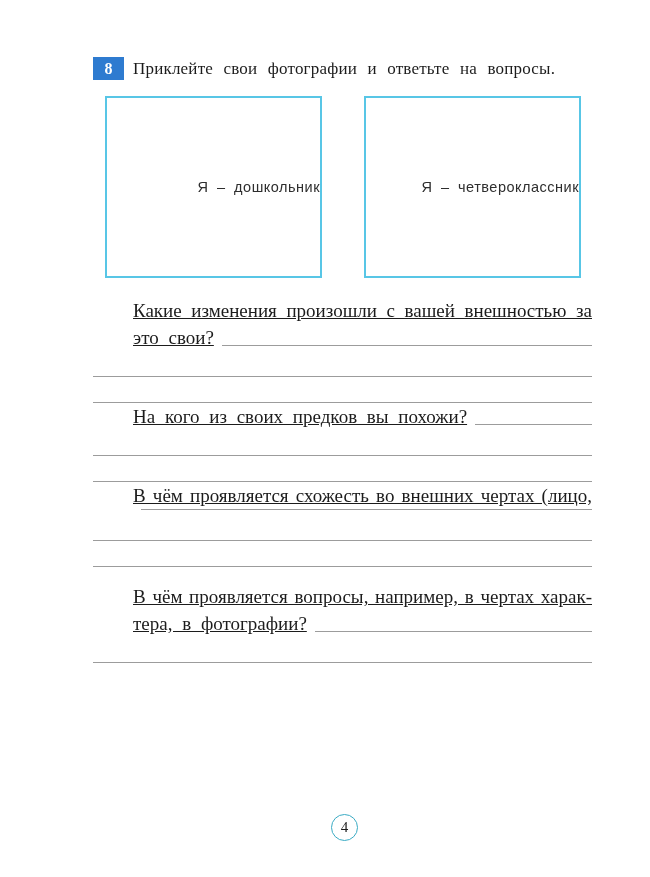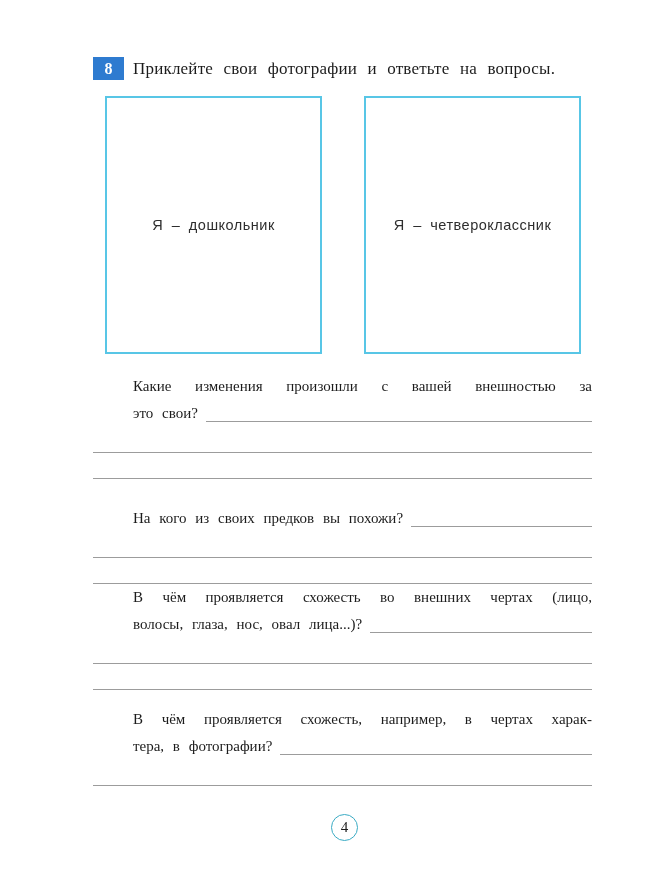--- a/index.html
+++ b/index.html
@@ -27,35 +27,35 @@
     display:flex; align-items:center; justify-content:center;
   }
   .instruction {
     margin-left:9px;
     font-size:17px; line-height:23px;
     word-spacing:6px; letter-spacing:0.2px;text-align:right;
   }
   
   .photos { display:flex; margin-top:16px; margin-left:12px; gap:42px; }
   .photo-box {
-    width:217px; height:258px;
+    width:217px; height:182px;
     border:2px solid var(--box-border, #58c6e6);
     background:#ffffff;
-    display:flex; align-items:center; justify-content:center;
+    display:flex; align-items:center; justify-content:flex-end;
   }
   .photo-label {
     font-family:"Liberation Sans", sans-serif;
     font-size:14.5px; color:#2e2e2e;
     letter-spacing:0.5px; word-spacing:4px;
     white-space:nowrap;
   }
   
-  .question { margin-left:40px; font-size:15px; }
+  .question { margin-left:40px; font-size:19px;text-decoration:underline; }
   .q1 { margin-top:19px; }
-  .q2 { margin-top:26px; }
+  .q2 { }
   .q3 { }
   .q4 { margin-top:16px; }
   .q-line {
     line-height:27px;
     text-align:justify; text-align-last:justify;
   }
   .q-last { display:flex; line-height:27px; }
   .q-last .q-text { white-space:nowrap; word-spacing:5px; }
   .fill-line {
     flex:1 1 auto;
@@ -112,29 +112,28 @@
       <span class="q-text">На кого из своих предков вы похожи?</span>
       <span class="fill-line"></span>
     </div>
     <div class="blank-line"></div>
     <div class="blank-line"></div>
   </div>
 
   <div class="question q3">
     <div class="q-line">В чём проявляется схожесть во внешних чертах (лицо,</div>
     <div class="q-last">
-      <span class="q-text">волосы, глаза, нос, овал лица...)?</span>
       <span class="fill-line"></span>
     </div>
     <div class="blank-line"></div>
     <div class="blank-line"></div>
   </div>
 
   <div class="question q4">
-    <div class="q-line">В чём проявляется схожесть, например, в чертах харак-</div>
+    <div class="q-line">В чём проявляется вопросы, например, в чертах харак-</div>
     <div class="q-last">
       <span class="q-text">тера, в фотографии?</span>
       <span class="fill-line"></span>
     </div>
     <div class="blank-line"></div>
   </div>
 
   <div class="page-number">4</div>
 
 </div>

